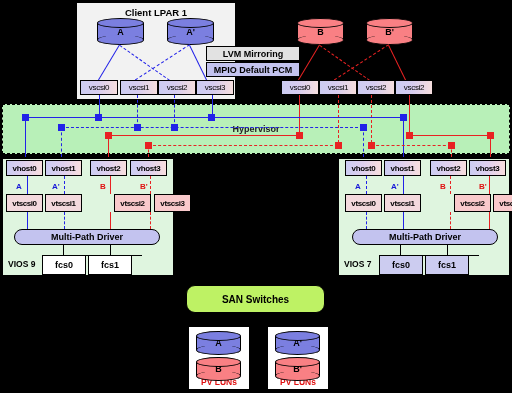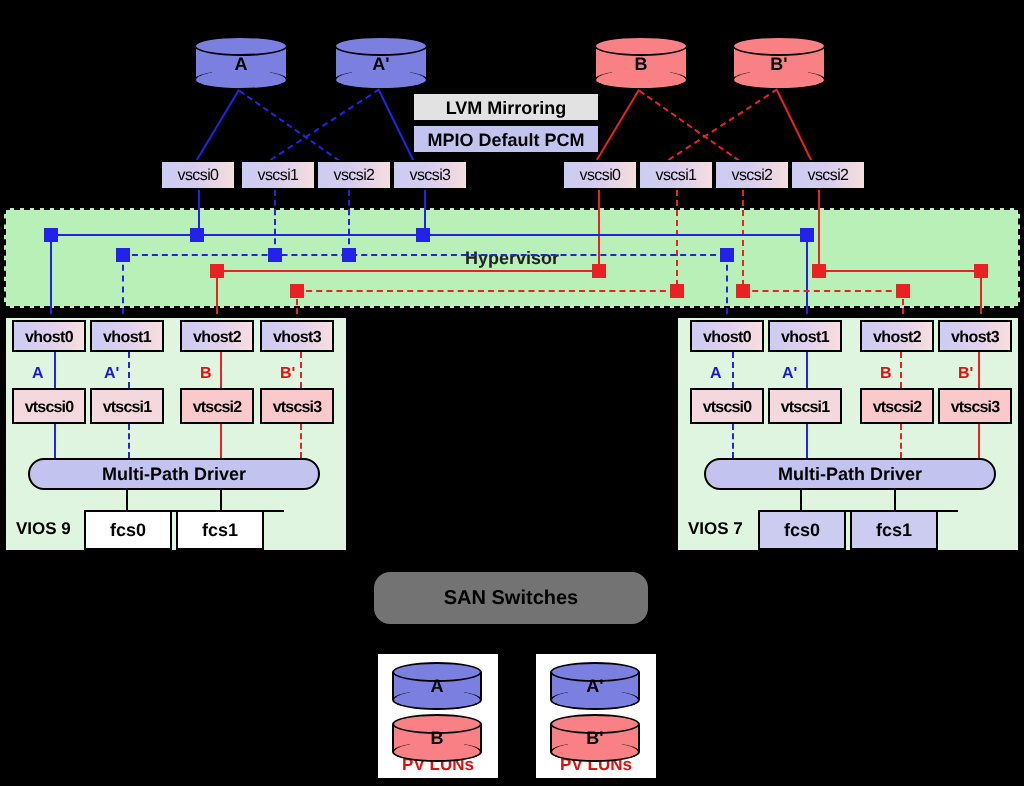--- a/index.html
+++ b/index.html
@@ -29,41 +29,41 @@
   
   .portbox{border:1.2px solid #000;display:flex;align-items:center;justify-content:center;
            font-size:8px;font-weight:normal;color:#000;letter-spacing:-0.3px;
            background:linear-gradient(90deg,#ccccf2 0%,#d6ccef 45%,#f6dede 100%);}
   .vhostbox{border:1.2px solid #000;display:flex;align-items:center;justify-content:center;
             font-size:8px;font-weight:bold;color:#000;letter-spacing:-0.3px;
             background:linear-gradient(90deg,#ccccf2 0%,#dfd0ee 50%,#f8dede 100%);}
   .vtbox{border:1.2px solid #000;display:flex;align-items:center;justify-content:center;
          font-size:8px;font-weight:bold;color:#000;letter-spacing:-0.4px;}
   .vtbox.lav{background:#f3d9dd;}
-  .vtbox.pink{background:#f9c9cb;}
+  .vtbox.pink{background:#f9c9cb;margin-left:24px;}
 
   
   .flatbox{border:1.2px solid #000;display:flex;align-items:center;justify-content:center;
            font-size:9px;font-weight:bold;color:#000;}
   .gray{background:#e2e2e2;}
   .lav{background:#c3c3ef;}
   .white{background:#ffffff;}
   .lav2{background:#ccccf0;}
 
   
   .hyper{background:#b8f0b8;border:1.5px dashed #000;}
   .hyper-lbl{position:absolute;left:0;right:0;top:50%;transform:translateY(-50%);
              text-align:center;font-size:9px;font-weight:bold;color:#222;}
 
   
   .vios{background:#dff5df;border:1.5px solid #000;}
   .vios-lbl{position:absolute;left:5px;bottom:6px;font-size:8.5px;font-weight:bold;color:#000;}
 
   
-  .san{background:#737373;border:1.3px solid #000;border-radius:9px;
+  .san{background:#bef264;border:1.3px solid #000;border-radius:9px;
        display:flex;align-items:center;justify-content:center;
        font-size:10px;font-weight:bold;color:#000;}
 
   
   .lunbox{background:#fff;border:1.3px solid #000;}
   .lun-lbl{position:absolute;left:0;right:0;bottom:2px;text-align:center;
            font-size:8.5px;font-weight:bold;color:#e01010;}
 
   
   .legend{background:#fcfbdf;border:1.5px solid #000;}
@@ -92,20 +92,23 @@
   .diag.b{border-top:1.2px solid #2222e8;}
   .diag.bd{border-top:1.2px dashed #2222e8;}
   .diag.r{border-top:1.2px solid #e82222;}
   .diag.rd{border-top:1.2px dashed #e82222;}
 </style>
 </head>
 <body>
 
 <div class="root">
 
+  <div class="abs lpar" style="left:76px;top:2px;width:160px;height:98px;">
+    <div class="lpar-title">Client LPAR 1</div>
+  </div>
 
   <div class="abs disk blue" style="left:97px;top:18px;width:47px;height:27px;">
     <div class="body"></div>
       <div class="bot"></div>
       <div class="top"></div>
     <div class="lbl">A</div>
   </div>
   <div class="abs disk blue" style="left:167px;top:18px;width:47px;height:27px;">
     <div class="body"></div>
       <div class="bot"></div>

